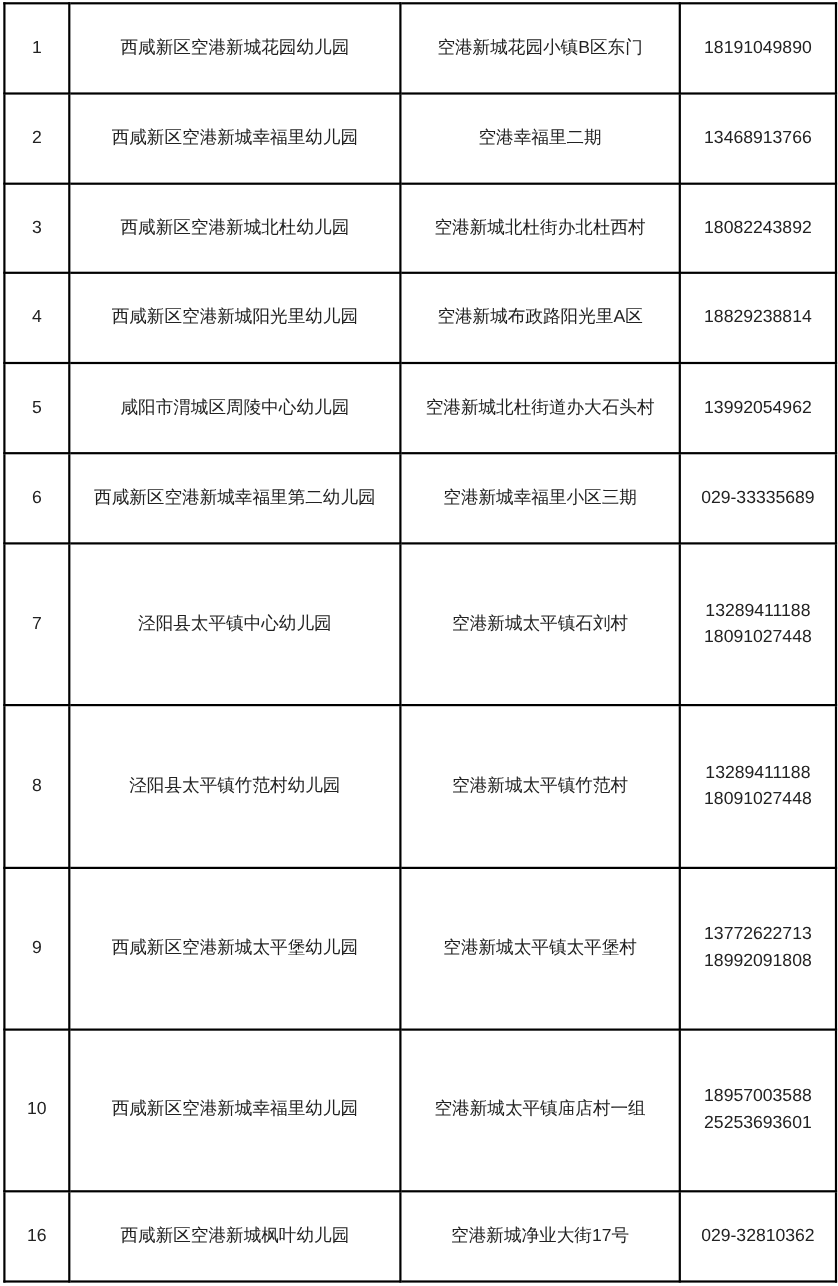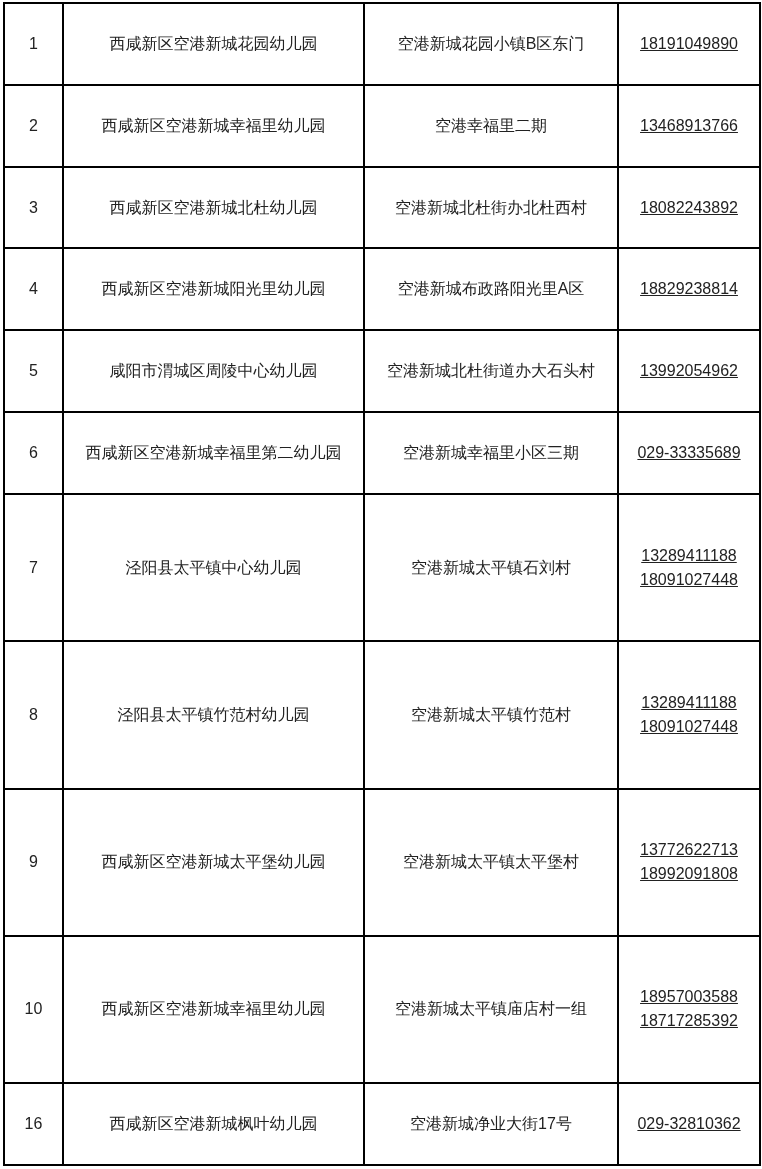--- a/index.html
+++ b/index.html
@@ -31,21 +31,21 @@
     vertical-align: middle;
     font-size: 16px;
     line-height: 24px;
     padding: 2px 6px;
     word-break: break-all;
   }
   col.c-index   { width: 59px; }
   col.c-name    { width: 301px; }
   col.c-address { width: 254px; }
   col.c-phone   { width: 142px; }
-  .phone-line { display: block; text-decoration: underline; }
+  .phone-line { display: block; }
 </style>
 </head>
 <body>
 
 <div class="page">
   <table class="roster">
     <colgroup>
       <col class="c-index">
       <col class="c-name">
       <col class="c-address">
@@ -126,21 +126,21 @@
             <span class="phone-line">13772622713</span>
             <span class="phone-line">18992091808</span>
           </td>
   </tr>
         <tr>
     <td>10</td>
     <td>西咸新区空港新城幸福里幼儿园</td>
     <td>空港新城太平镇庙店村一组</td>
     <td>
             <span class="phone-line">18957003588</span>
-            <span class="phone-line">18717285392</span>
+            <span class="phone-line">25253693601</span>
           </td>
   </tr>
         <tr>
     <td>16</td>
     <td>西咸新区空港新城枫叶幼儿园</td>
     <td>空港新城净业大街17号</td>
     <td>
             <span class="phone-line">029-32810362</span>
           </td>
   </tr>

